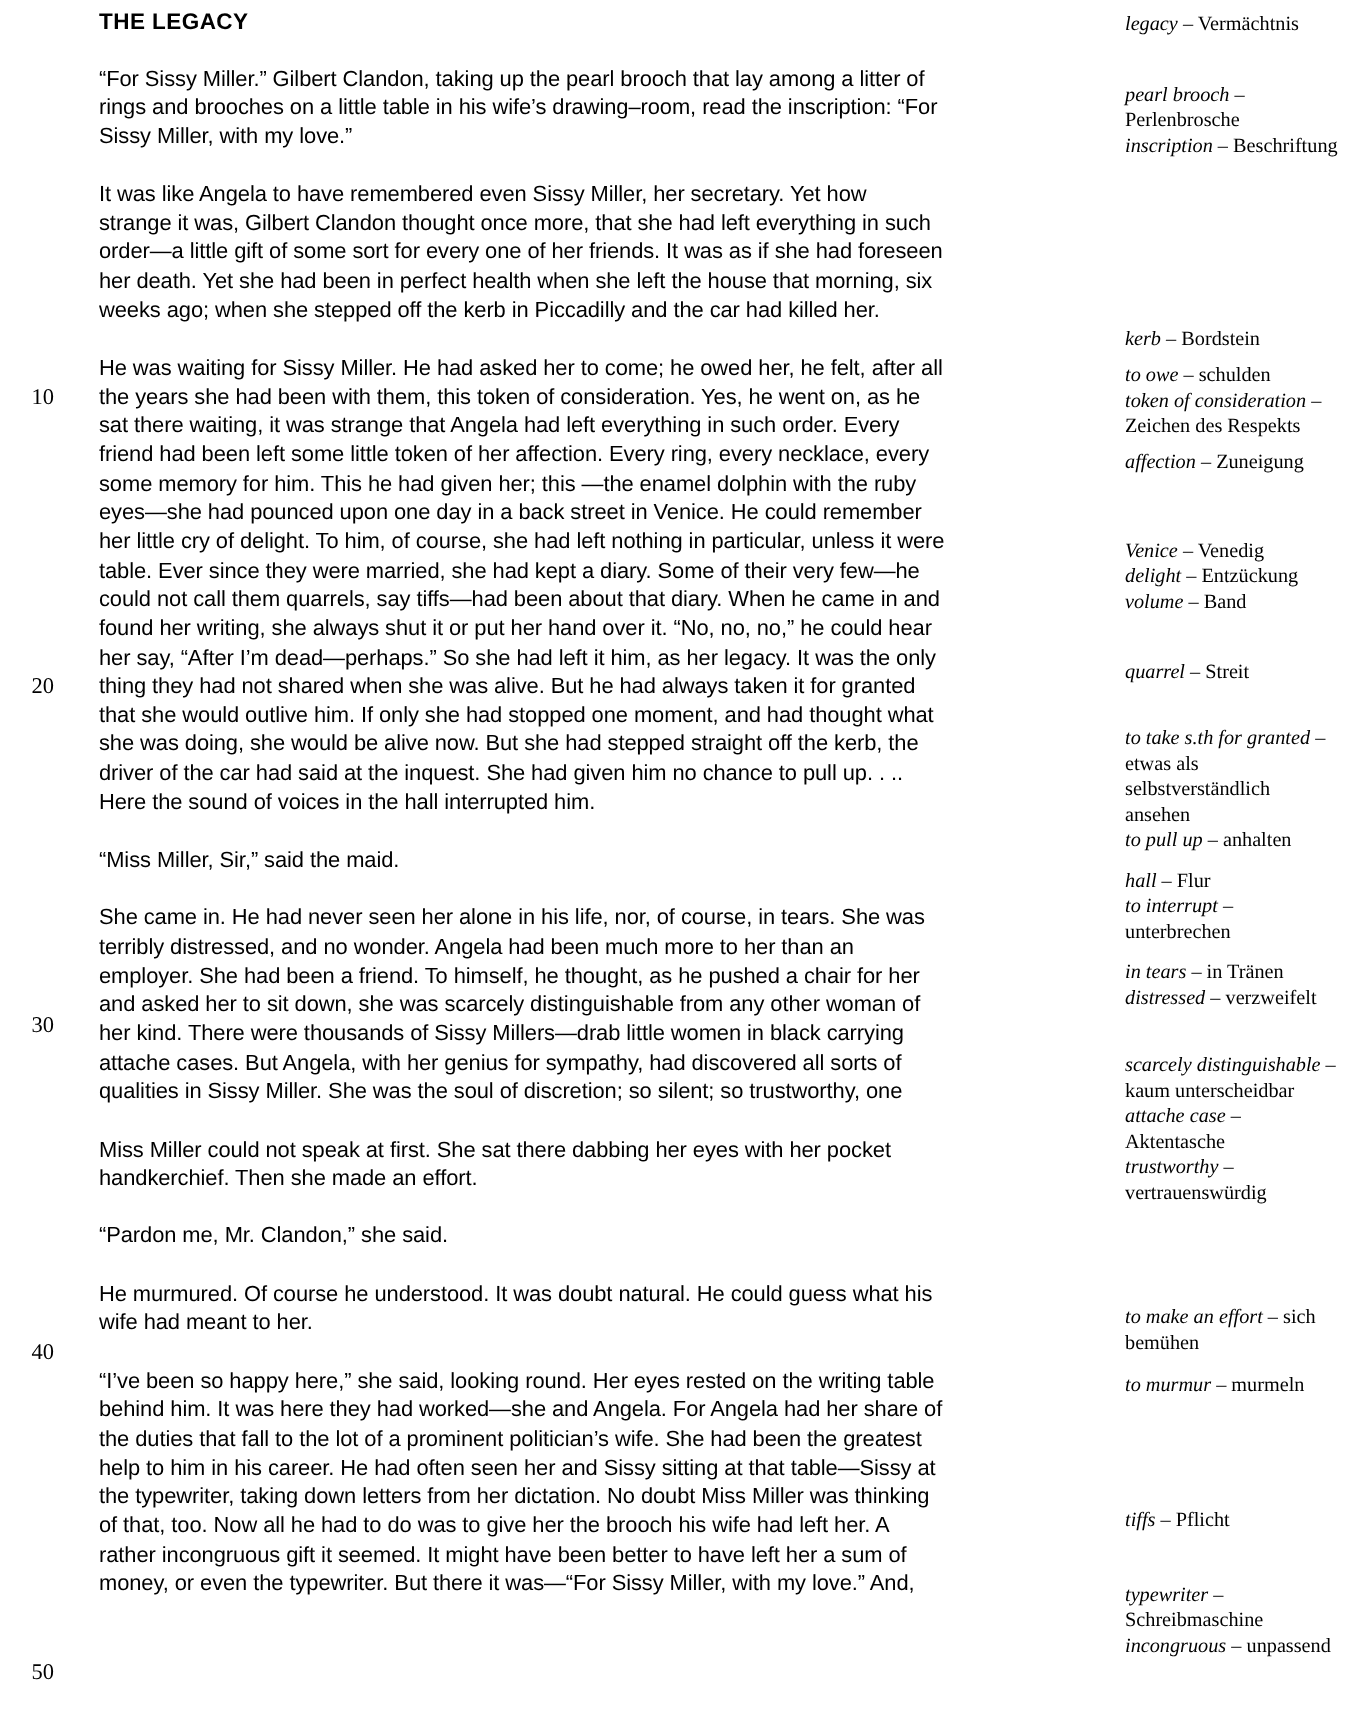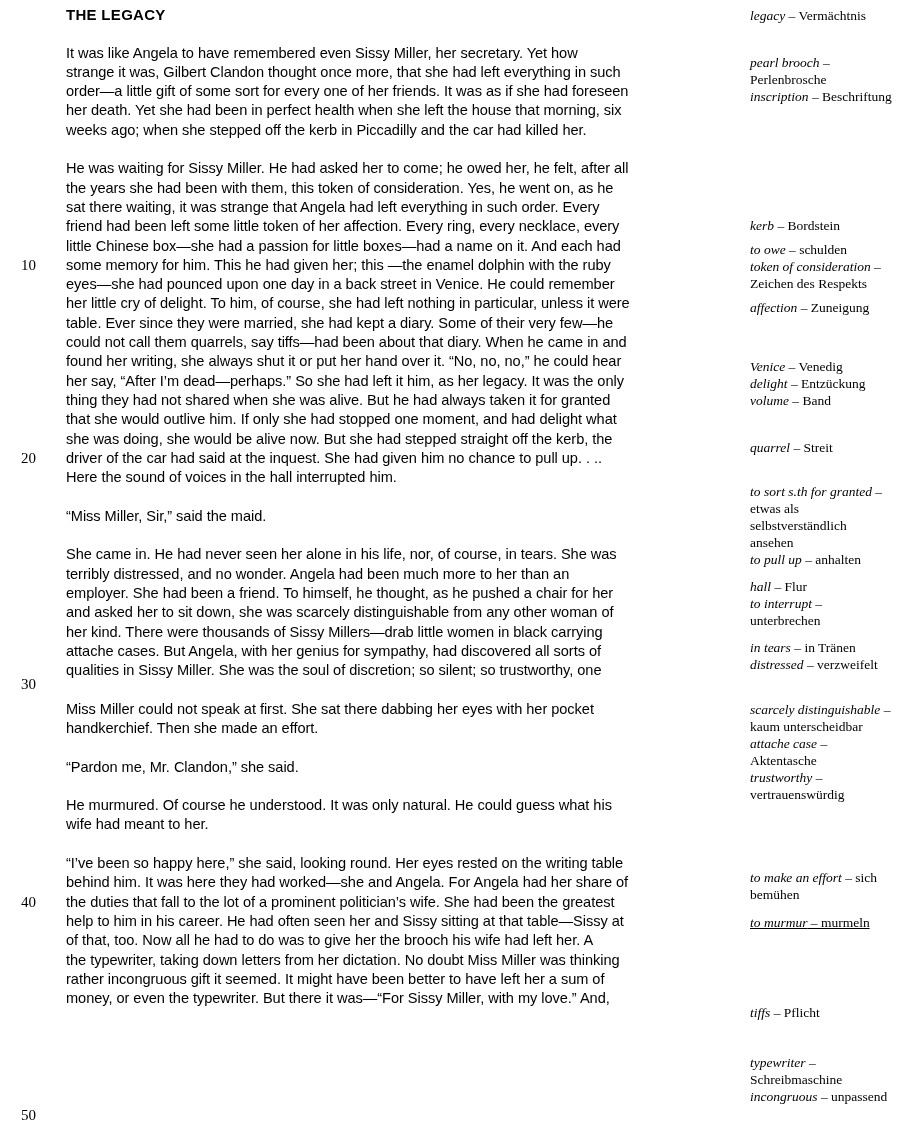--- a/index.html
+++ b/index.html
@@ -67,41 +67,45 @@
       <div class="linenum" style="top: 256px;">10</div>
       <div class="linenum" style="top: 449px;">20</div>
       <div class="linenum" style="top: 675px;">30</div>
       <div class="linenum" style="top: 893px;">40</div>
       <div class="linenum" style="top: 1106px;">50</div>
     </div>
   <div class="main-col">
     <div class="story-title">THE LEGACY</div>
     <div id="paragraphs">
         <div class="para">
+          <div class="tline">“For Sissy Miller.” Gilbert Clandon, taking up the pearl brooch that lay among a litter of</div>
+          <div class="tline">rings and brooches on a little table in his wife’s drawing–room, read the inscription: “For</div>
+          <div class="tline">Sissy Miller, with my love.”</div>
+        </div>
+        <div class="para">
           <div class="tline">It was like Angela to have remembered even Sissy Miller, her secretary. Yet how</div>
           <div class="tline">strange it was, Gilbert Clandon thought once more, that she had left everything in such</div>
           <div class="tline">order—a little gift of some sort for every one of her friends. It was as if she had foreseen</div>
           <div class="tline">her death. Yet she had been in perfect health when she left the house that morning, six</div>
           <div class="tline">weeks ago; when she stepped off the kerb in Piccadilly and the car had killed her.</div>
         </div>
         <div class="para">
           <div class="tline">He was waiting for Sissy Miller. He had asked her to come; he owed her, he felt, after all</div>
           <div class="tline">the years she had been with them, this token of consideration. Yes, he went on, as he</div>
           <div class="tline">sat there waiting, it was strange that Angela had left everything in such order. Every</div>
           <div class="tline">friend had been left some little token of her affection. Every ring, every necklace, every</div>
-          <div class="tline">little Chinese box—she had a passion for little boxes—had a name on it. And each had</div>
           <div class="tline">some memory for him. This he had given her; this —the enamel dolphin with the ruby</div>
           <div class="tline">eyes—she had pounced upon one day in a back street in Venice. He could remember</div>
           <div class="tline">her little cry of delight. To him, of course, she had left nothing in particular, unless it were</div>
           <div class="tline">table. Ever since they were married, she had kept a diary. Some of their very few—he</div>
           <div class="tline">could not call them quarrels, say tiffs—had been about that diary. When he came in and</div>
           <div class="tline">found her writing, she always shut it or put her hand over it. “No, no, no,” he could hear</div>
           <div class="tline">her say, “After I’m dead—perhaps.” So she had left it him, as her legacy. It was the only</div>
           <div class="tline">thing they had not shared when she was alive. But he had always taken it for granted</div>
-          <div class="tline">that she would outlive him. If only she had stopped one moment, and had delight what</div>
+          <div class="tline">that she would outlive him. If only she had stopped one moment, and had thought what</div>
           <div class="tline">she was doing, she would be alive now. But she had stepped straight off the kerb, the</div>
           <div class="tline">driver of the car had said at the inquest. She had given him no chance to pull up. . ..</div>
           <div class="tline">Here the sound of voices in the hall interrupted him.</div>
         </div>
         <div class="para">
           <div class="tline">“Miss Miller, Sir,” said the maid.</div>
         </div>
         <div class="para">
           <div class="tline">She came in. He had never seen her alone in his life, nor, of course, in tears. She was</div>
           <div class="tline">terribly distressed, and no wonder. Angela had been much more to her than an</div>
@@ -112,30 +116,30 @@
           <div class="tline">qualities in Sissy Miller. She was the soul of discretion; so silent; so trustworthy, one</div>
         </div>
         <div class="para">
           <div class="tline">Miss Miller could not speak at first. She sat there dabbing her eyes with her pocket</div>
           <div class="tline">handkerchief. Then she made an effort.</div>
         </div>
         <div class="para">
           <div class="tline">“Pardon me, Mr. Clandon,” she said.</div>
         </div>
         <div class="para">
-          <div class="tline">He murmured. Of course he understood. It was only natural. He could guess what his</div>
+          <div class="tline">He murmured. Of course he understood. It was doubt natural. He could guess what his</div>
           <div class="tline">wife had meant to her.</div>
         </div>
         <div class="para">
           <div class="tline">“I’ve been so happy here,” she said, looking round. Her eyes rested on the writing table</div>
           <div class="tline">behind him. It was here they had worked—she and Angela. For Angela had her share of</div>
           <div class="tline">the duties that fall to the lot of a prominent politician’s wife. She had been the greatest</div>
           <div class="tline">help to him in his career. He had often seen her and Sissy sitting at that table—Sissy at</div>
+          <div class="tline">the typewriter, taking down letters from her dictation. No doubt Miss Miller was thinking</div>
           <div class="tline">of that, too. Now all he had to do was to give her the brooch his wife had left her. A</div>
-          <div class="tline">the typewriter, taking down letters from her dictation. No doubt Miss Miller was thinking</div>
           <div class="tline">rather incongruous gift it seemed. It might have been better to have left her a sum of</div>
           <div class="tline">money, or even the typewriter. But there it was—“For Sissy Miller, with my love.” And,</div>
         </div>
       </div>
   </div>
   <div class="gloss-col" id="glosses">
       <div class="gloss-group" style="top: 7px;">
         <div class="gline"><span class="gterm">legacy</span><span class="grest"> – Vermächtnis</span></div>
       </div>
       <div class="gloss-group" style="top: 54px;">
@@ -156,21 +160,21 @@
       </div>
       <div class="gloss-group" style="top: 358px;">
         <div class="gline"><span class="gterm">Venice</span><span class="grest"> – Venedig</span></div>
         <div class="gline"><span class="gterm">delight</span><span class="grest"> – Entzückung</span></div>
         <div class="gline"><span class="gterm">volume</span><span class="grest"> – Band</span></div>
       </div>
       <div class="gloss-group" style="top: 439px;">
         <div class="gline"><span class="gterm">quarrel</span><span class="grest"> – Streit</span></div>
       </div>
       <div class="gloss-group" style="top: 483px;">
-        <div class="gline"><span class="gterm">to sort s.th for granted</span><span class="grest"> –</span></div>
+        <div class="gline"><span class="gterm">to take s.th for granted</span><span class="grest"> –</span></div>
         <div class="gline"><span class="gterm"></span><span class="grest">etwas als</span></div>
         <div class="gline"><span class="gterm"></span><span class="grest">selbstverständlich</span></div>
         <div class="gline"><span class="gterm"></span><span class="grest">ansehen</span></div>
         <div class="gline"><span class="gterm">to pull up</span><span class="grest"> – anhalten</span></div>
       </div>
       <div class="gloss-group" style="top: 578px;">
         <div class="gline"><span class="gterm">hall</span><span class="grest"> – Flur</span></div>
         <div class="gline"><span class="gterm">to interrupt</span><span class="grest"> –</span></div>
         <div class="gline"><span class="gterm"></span><span class="grest">unterbrechen</span></div>
       </div>
@@ -183,21 +187,21 @@
         <div class="gline"><span class="gterm"></span><span class="grest">kaum unterscheidbar</span></div>
         <div class="gline"><span class="gterm">attache case</span><span class="grest"> –</span></div>
         <div class="gline"><span class="gterm"></span><span class="grest">Aktentasche</span></div>
         <div class="gline"><span class="gterm">trustworthy</span><span class="grest"> –</span></div>
         <div class="gline"><span class="gterm"></span><span class="grest">vertrauenswürdig</span></div>
       </div>
       <div class="gloss-group" style="top: 836px; margin-top: 33px;">
         <div class="gline"><span class="gterm">to make an effort</span><span class="grest"> – sich</span></div>
         <div class="gline"><span class="gterm"></span><span class="grest">bemühen</span></div>
       </div>
-      <div class="gloss-group" style="top: 914px; text-decoration: underline;">
+      <div class="gloss-group" style="top: 914px;">
         <div class="gline"><span class="gterm">to murmur</span><span class="grest"> – murmeln</span></div>
       </div>
       <div class="gloss-group" style="top: 1004px;">
         <div class="gline"><span class="gterm">tiffs</span><span class="grest"> – Pflicht</span></div>
       </div>
       <div class="gloss-group" style="top: 1054px;">
         <div class="gline"><span class="gterm">typewriter</span><span class="grest"> –</span></div>
         <div class="gline"><span class="gterm"></span><span class="grest">Schreibmaschine</span></div>
         <div class="gline"><span class="gterm">incongruous</span><span class="grest"> – unpassend</span></div>
       </div>

